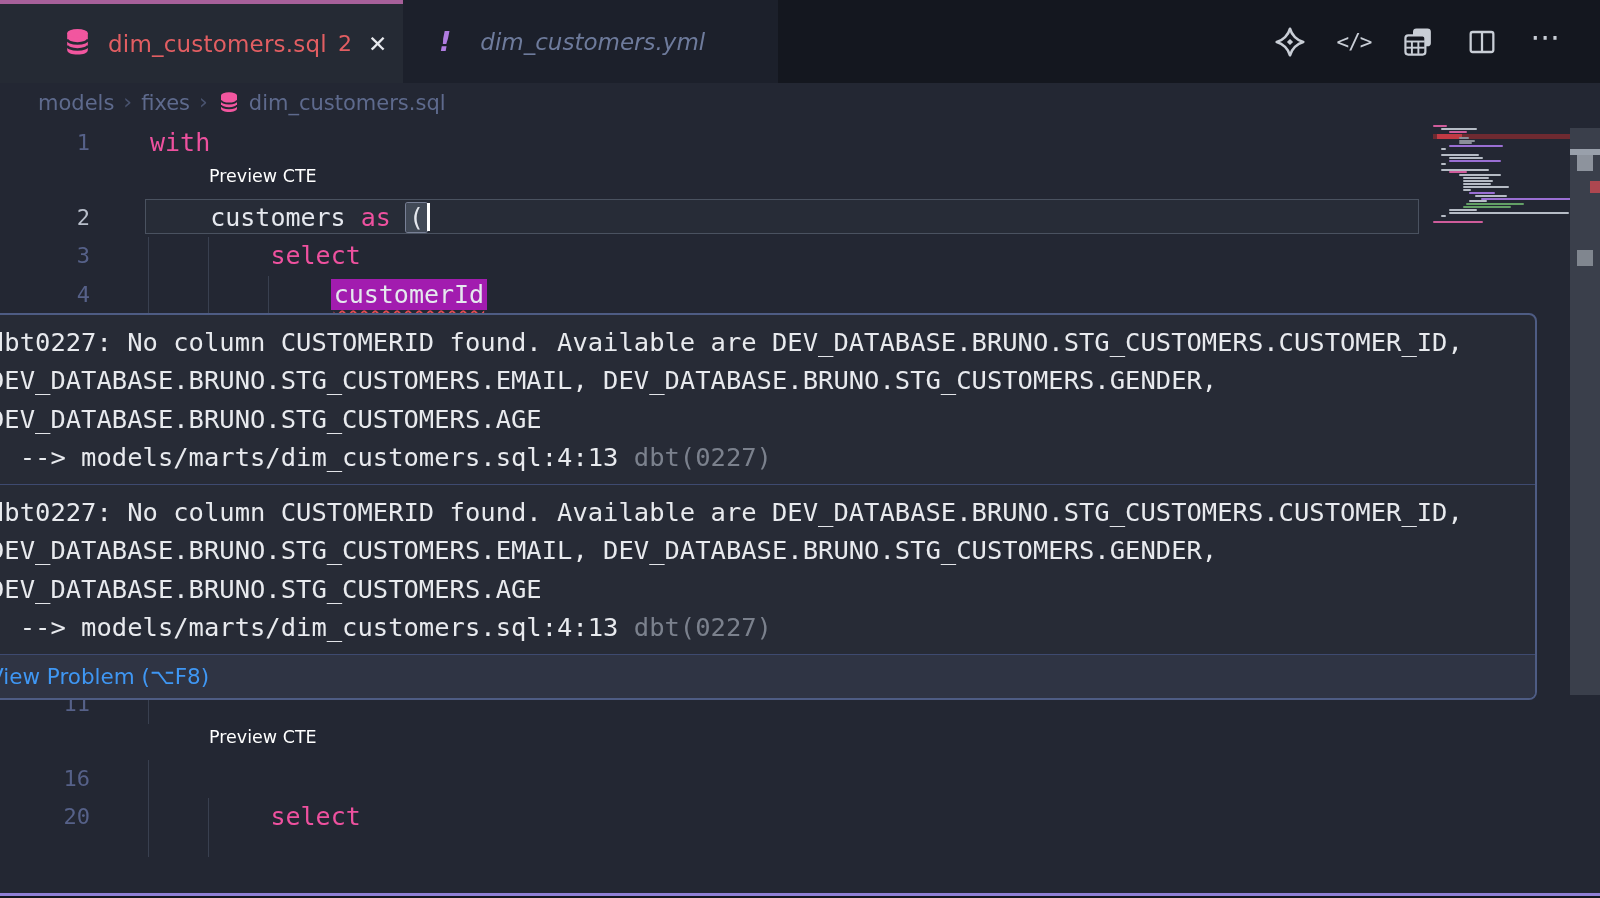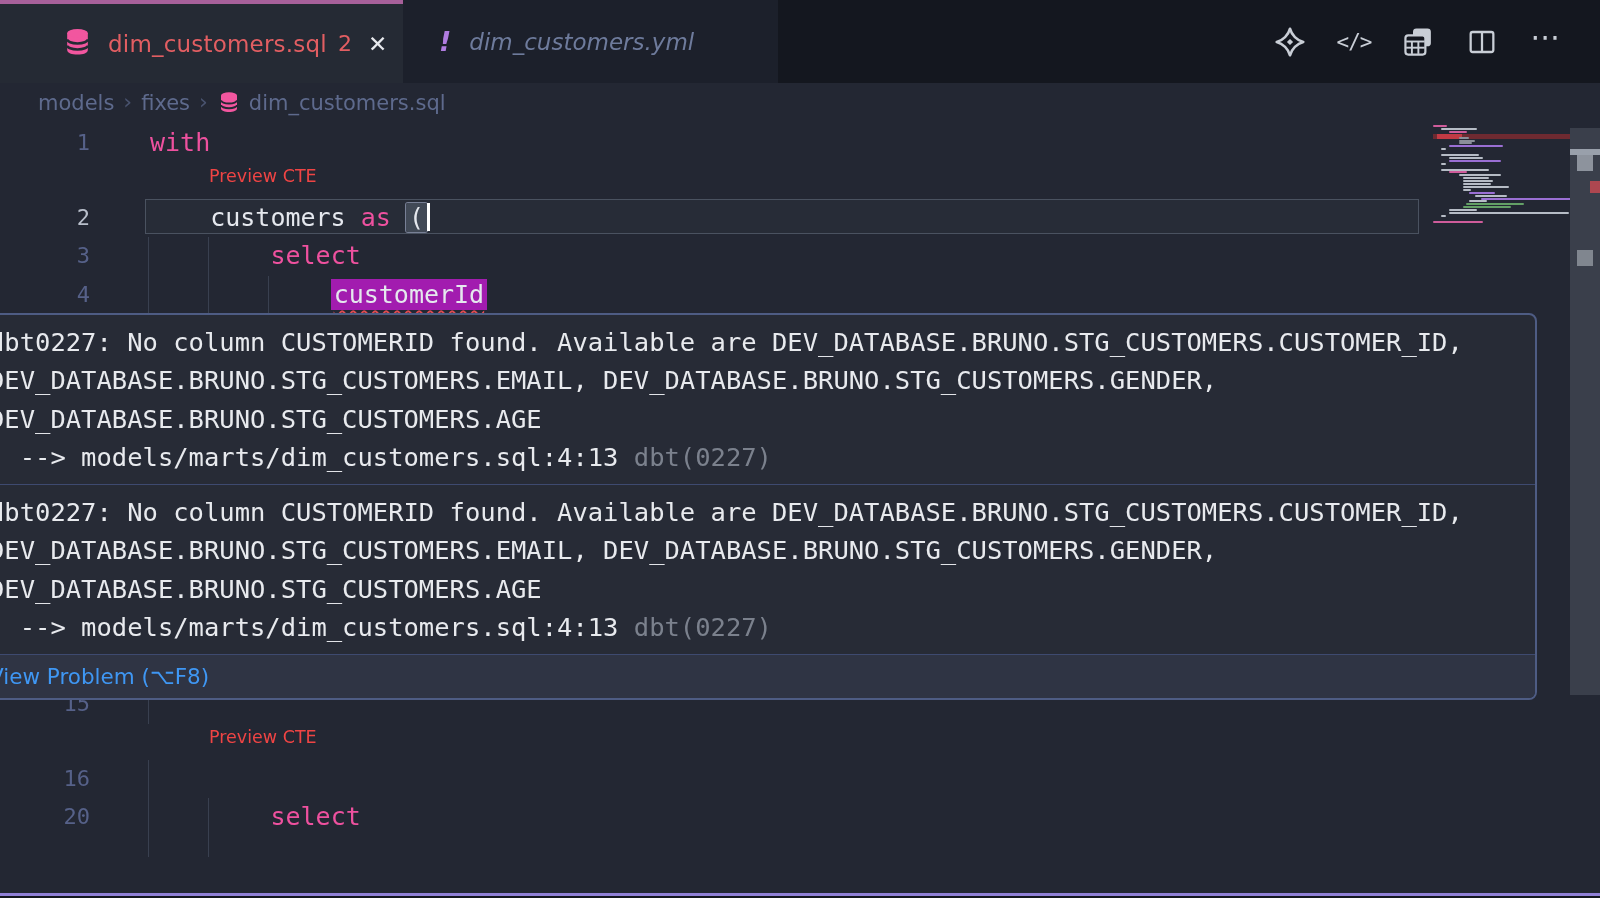--- a/index.html
+++ b/index.html
@@ -9,41 +9,41 @@
   
   .tabbar{position:absolute;top:0;left:0;width:1600px;height:83px;background:#14171f;}
   .tab{box-sizing:border-box;display:flex;align-items:center;cursor:pointer;}
   .tab-active{position:absolute;left:0;top:0;width:403px;height:83px;background:#252a34;
               border-top:4px solid #a7609a;padding-left:62px;}
   .tab-yml{position:absolute;left:403px;top:0;width:375px;height:83px;background:#1c202b;padding-left:36px;}
   .tab-label{font-size:23px;color:#e25e62;margin-left:15px;letter-spacing:.2px;}
   .tab-badge{font-size:22px;color:#e25e62;margin-left:11px;}
   .tab-close{font-size:23px;color:#e8eaee;margin-left:16px;}
   .warn-glyph{font-size:27px;font-weight:bold;color:#b07ce0;font-style:italic;}
-  .yml-label{font-size:23px;color:#6e7b9c;font-style:italic;margin-left:18px;}
+  .yml-label{font-size:23px;color:#6e7b9c;font-style:italic;margin-left:29px;}
   .actions{position:absolute;right:36px;top:0;height:83px;display:flex;align-items:center;gap:28px;color:#c9ced6;}
   .act{display:flex;align-items:center;justify-content:center;width:36px;height:42px;cursor:pointer;}
   .act-code{font-family:"DejaVu Sans Mono",monospace;font-size:21px;letter-spacing:-1px;}
   .act-more{font-size:30px;letter-spacing:1px;line-height:10px;padding-bottom:10px;}
 
   
   .breadcrumb{position:absolute;top:83px;left:0;width:1600px;height:39px;display:flex;align-items:center;
               padding-left:38px;box-sizing:border-box;font-size:21px;color:#5e6a8d;}
   .bc-item{cursor:pointer;text-align:center;}
   .bc-sep{color:#49536f;font-size:22px;padding:0 9px 3px 9px;}
   .bc-ic{margin-right:8px;position:relative;top:2px;}
 
   
   .editor{position:absolute;top:122px;left:0;width:1600px;height:776px;}
   .rows-top{position:absolute;top:2px;left:0;width:1600px;}
   .rows-bottom{position:absolute;top:563px;left:0;width:1600px;}
   .crow{position:relative;height:38.5px;width:100%;}
   .crow.sliver{height:20px;}
   .lensrow{position:relative;height:36px;width:100%;}
-  .lens{position:absolute;left:209px;top:3px;font-size:17.5px;color:#ef4444;cursor:pointer;}
+  .lens{position:absolute;left:209px;top:3px;font-size:17.5px;color:#ffffff;cursor:pointer;}
   .lnum{position:absolute;left:0;top:0;width:90px;text-align:right;font-family:"DejaVu Sans Mono",monospace;
         font-size:22px;line-height:38.5px;color:#566189;z-index:2;}
   .lnum.active{color:#b9bfcb;}
   .ltext{position:absolute;left:150px;top:0;white-space:pre;font-family:"DejaVu Sans Mono",monospace;
          font-size:25px;line-height:38.5px;color:#e5e8ee;z-index:2;}
   .tok-kw{color:#ee519f;}
   .tok-sel{background:#a21caf;padding:1px 3px;text-decoration:underline wavy #e14b50 2px;text-underline-offset:7px;}
   .tok-br{background:#414956;box-shadow:0 0 0 1px #788096;padding:0 3px;border-radius:2px;}
   .caret{display:inline-block;width:3px;height:28px;background:#ffffff;vertical-align:-5px;margin-left:0px;}
   .guide{position:absolute;top:0;bottom:0;width:1px;background:#394050;z-index:1;}
@@ -167,21 +167,21 @@
           <div class="guide" style="left: 148px;"></div>
           <div class="guide" style="left: 208.2px;"></div>
           <div class="guide" style="left: 268.4px;"></div>
           <span class="lnum">4</span>
           <span class="ltext"><span>            </span><span class="tok-sel">customerId</span></span>
         </div>
       </div>
     <div class="rows-bottom" id="rows-bottom">
         <div class="crow">
           <div class="guide" style="left: 148px;"></div>
-          <span class="lnum">15</span>
+          <span class="lnum">11</span>
         </div>
         <div class="lensrow">
           <span class="lens">Preview CTE</span>
         </div>
         <div class="crow">
           <div class="guide" style="left: 148px;"></div>
           <span class="lnum">16</span>
         </div>
         <div class="crow">
           <div class="guide" style="left: 148px;"></div>

